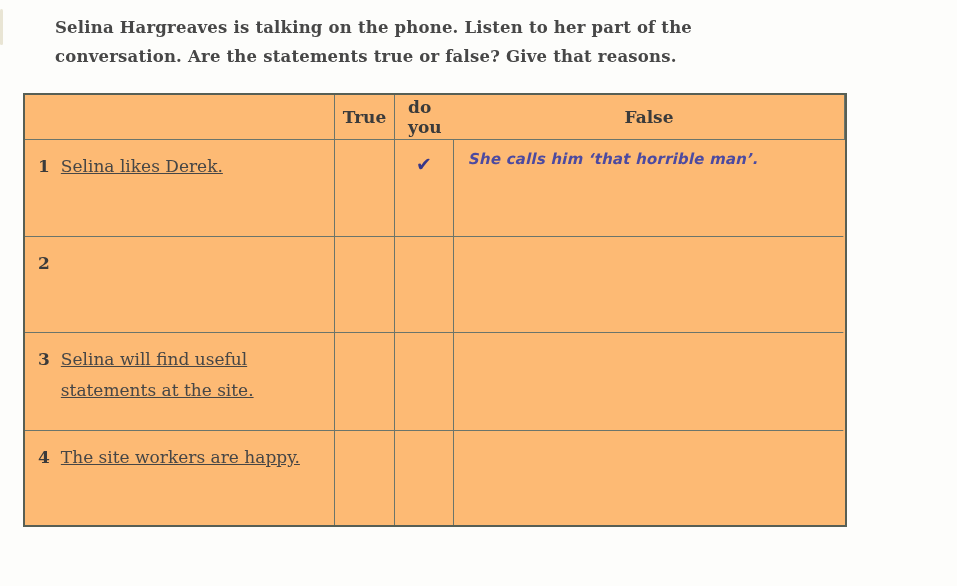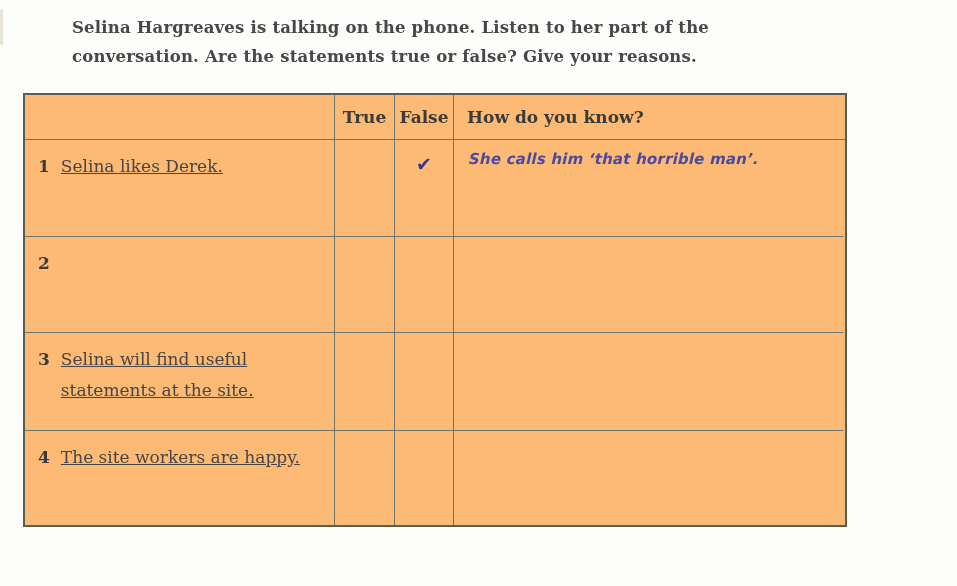--- a/index.html
+++ b/index.html
@@ -13,21 +13,21 @@
 
   
   .edge-sliver {
     position: absolute; left: 0; top: 9px;
     width: 3px; height: 36px;
     background: #d9d2b4; opacity: .55; border-radius: 2px;
   }
 
   
   .instructions {
-    position: absolute; left: 72px; top: 13px;
+    position: absolute; left: 55px; top: 13px;
     font-weight: bold; font-size: 16.5px;
     color: #474747; letter-spacing: .2px;
   }
   .instructions .line { line-height: 29px; white-space: nowrap; }
 
   
   .wtable {
     position: absolute; left: 23px; top: 93px;
     width: 824px; height: 434px;
     box-sizing: border-box;
@@ -82,29 +82,29 @@
     white-space: nowrap;
   }
 </style>
 </head>
 <body>
 
 <div class="edge-sliver"></div>
 
 <div class="instructions">
   <div class="line">Selina Hargreaves is talking on the phone. Listen to her part of the</div>
-  <div class="line">conversation. Are the statements true or false? Give your reasons.</div>
+  <div class="line">conversation. Are the statements true or false? Give that reasons.</div>
 </div>
 
 <div class="wtable">
 
   <div class="cell hdr"></div>
   <div class="cell hdr center">True</div>
+  <div class="cell hdr how last-col">How do you know?</div>
   <div class="cell hdr center">False</div>
-  <div class="cell hdr how last-col">How do you know?</div>
 
   <div class="cell stmt">
     <span class="num">1</span>
     <span class="lines">
       <span class="line">Selina likes Derek.</span>
       <span class="line"></span>
     </span>
   </div>
   <div class="cell mark"></div>
   <div class="cell mark">✔</div>

